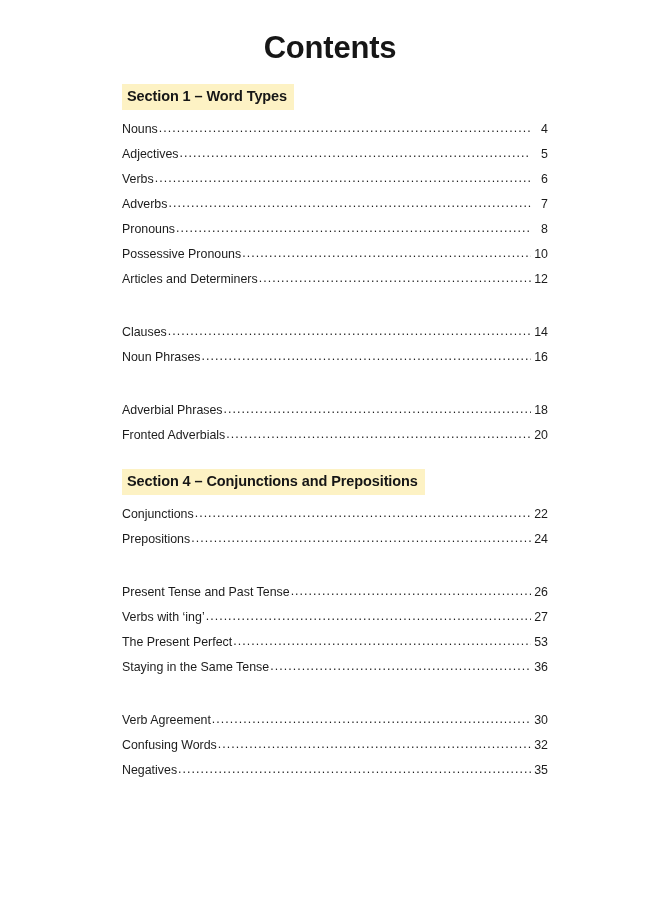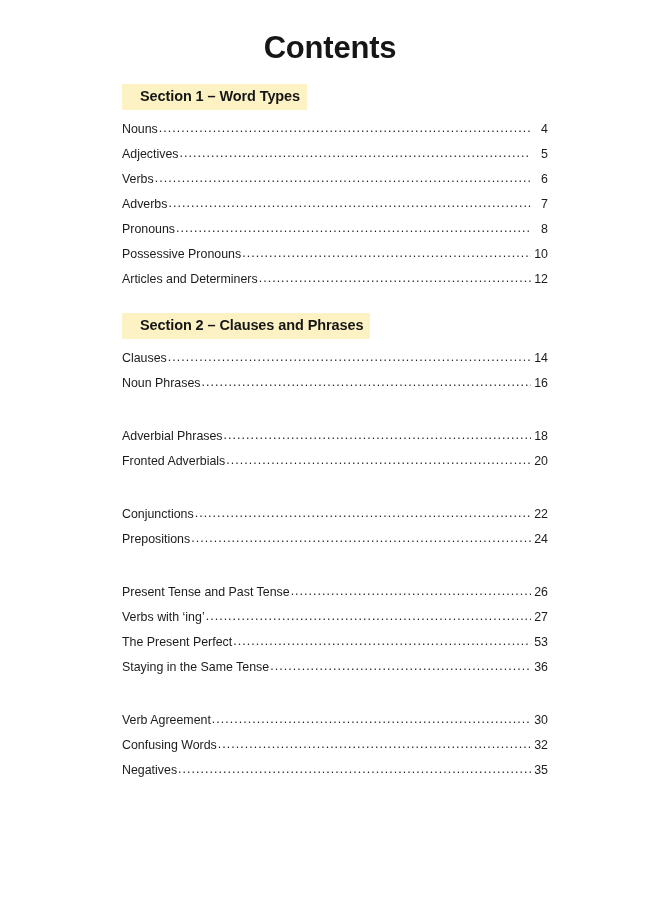--- a/index.html
+++ b/index.html
@@ -38,21 +38,21 @@
   }
   .section-block {
     margin-bottom: 0;
   }
   .section-header {
     display: inline-block;
     background: #FDF2C4;
     font-size: 14.5px;
     font-weight: bold;
     color: #161616;
-    padding: 4px 7px 5px 18px;
+    padding: 4px 7px 5px 5px;
     line-height: 1.18;
     letter-spacing: -0.1px;
     white-space: nowrap;
   }
   .entries {
     margin-top: 7px;
   }
   .entry {
     display: flex;
     align-items: center;
@@ -129,21 +129,20 @@
             </div>
             <div class="entry">
               <span class="entry-label">Articles and Determiners</span>
               <span class="entry-leader">................................................................................................................</span>
               <span class="entry-page">12</span>
             </div>
           </div>
           <div class="gap-after-entries"></div>
         </div>
         <div class="section-block">
-          <div><div class="section-header">Section 2 – Clauses and Phrases</div></div>
           <div class="entries">
             <div class="entry">
               <span class="entry-label">Clauses</span>
               <span class="entry-leader">................................................................................................................</span>
               <span class="entry-page">14</span>
             </div>
             <div class="entry">
               <span class="entry-label">Noun Phrases</span>
               <span class="entry-leader">................................................................................................................</span>
               <span class="entry-page">16</span>
@@ -160,20 +159,21 @@
             </div>
             <div class="entry">
               <span class="entry-label">Fronted Adverbials</span>
               <span class="entry-leader">................................................................................................................</span>
               <span class="entry-page">20</span>
             </div>
           </div>
           <div class="gap-after-entries"></div>
         </div>
         <div class="section-block">
+          <div><div class="section-header">Section 4 – Conjunctions and Prepositions</div></div>
           <div class="entries">
             <div class="entry">
               <span class="entry-label">Conjunctions</span>
               <span class="entry-leader">................................................................................................................</span>
               <span class="entry-page">22</span>
             </div>
             <div class="entry">
               <span class="entry-label">Prepositions</span>
               <span class="entry-leader">................................................................................................................</span>
               <span class="entry-page">24</span>

